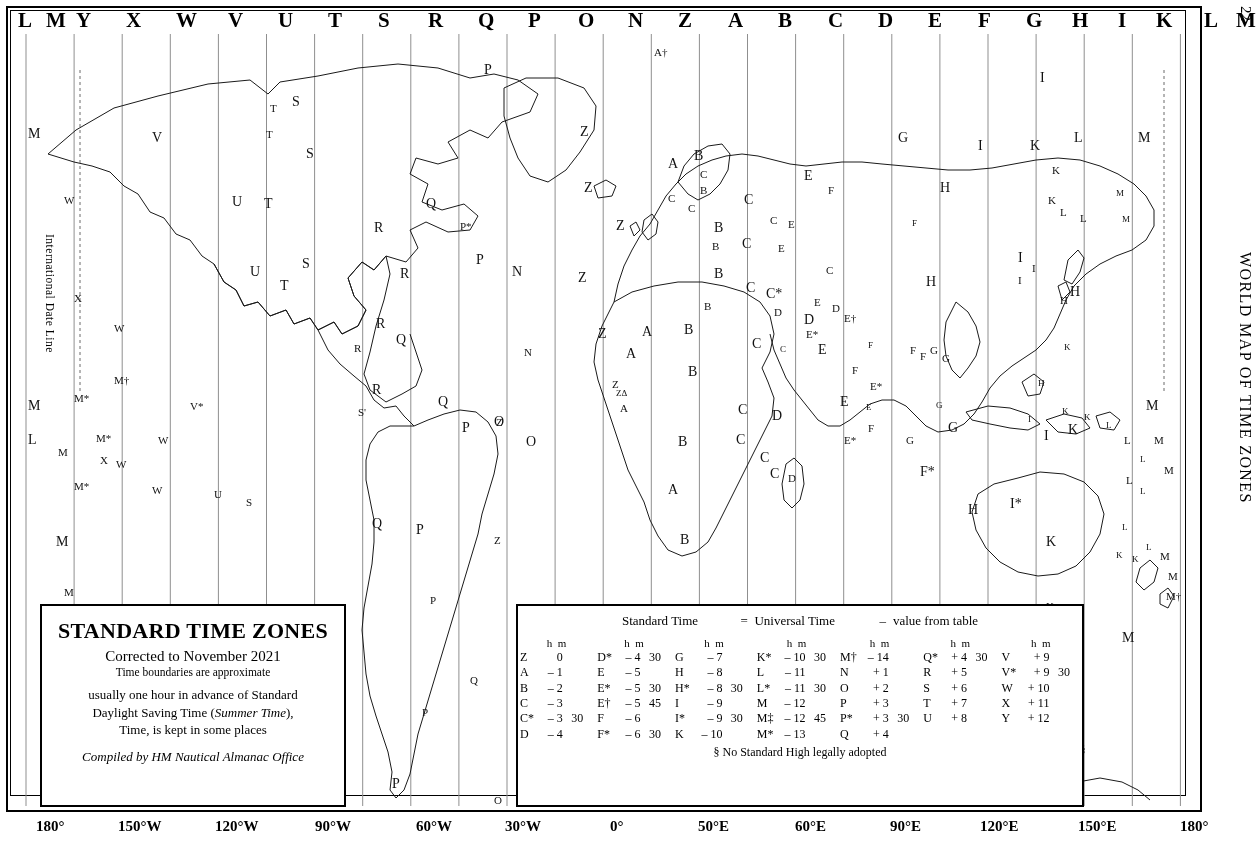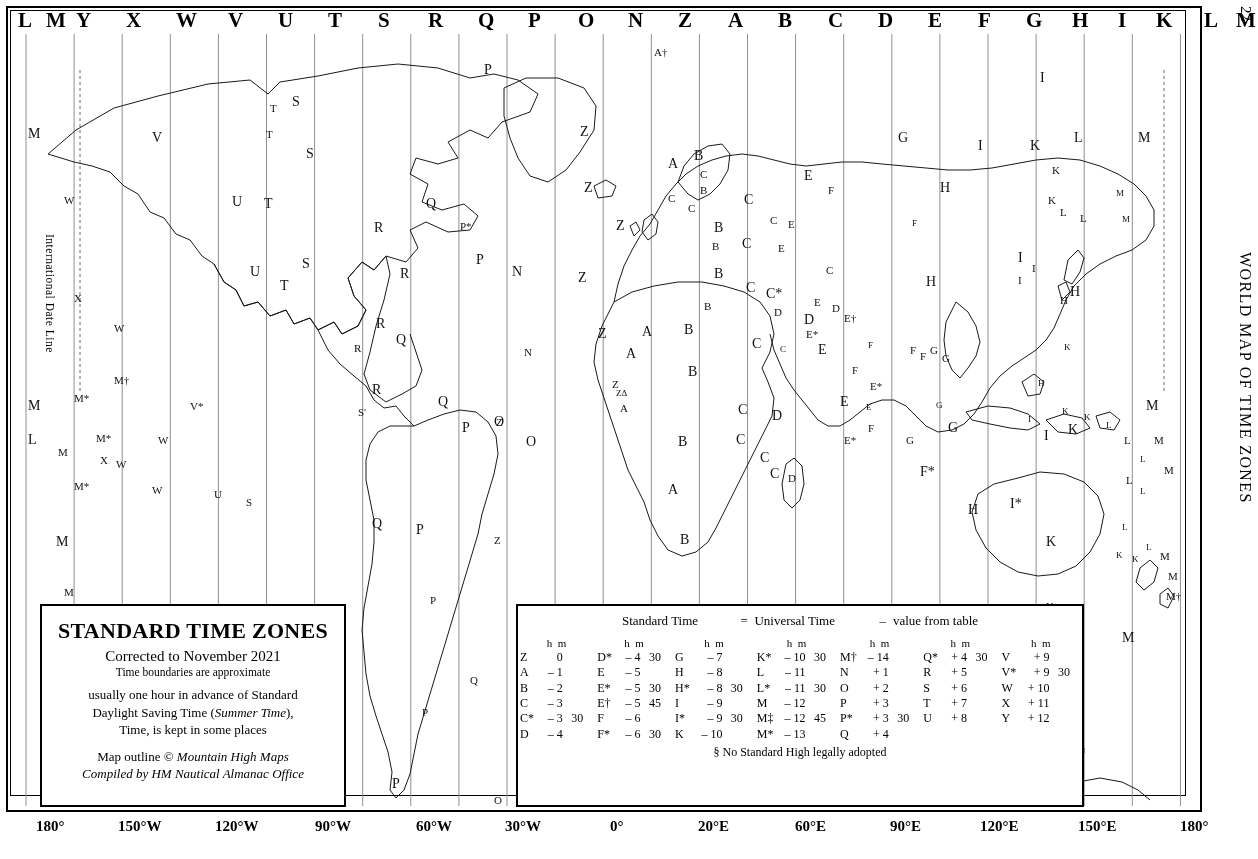--- a/index.html
+++ b/index.html
@@ -361,23 +361,20 @@
     <div class="l2">Corrected to November 2021</div>
     <div class="l3">Time boundaries are approximate</div>
     <div class="l4">
       <div>usually one hour in advance of Standard</div>
       <div>
         Daylight Saving Time (<i>Summer Time</i>),
       </div>
       <div>Time, is kept in some places</div>
     </div>
     <div class="l5">
-      <div>
-        Map outline © <i>Mountain High Maps</i>
-      </div>
       <div><i>Compiled by HM Nautical Almanac Office</i></div>
     </div>
   </div>
 
   <div class="table-box">
     <div class="tb-head">
       <span class="row">
         <span class="w1">Standard Time</span>
         <span class="w2">=</span>
         <span class="w3">Universal Time</span>
@@ -542,21 +539,21 @@
   </div>
 
   <div id="lonlabels">
       <div class="lon" style="left: 36px;">180°</div>
       <div class="lon" style="left: 118px;">150°W</div>
       <div class="lon" style="left: 215px;">120°W</div>
       <div class="lon" style="left: 315px;">90°W</div>
       <div class="lon" style="left: 416px;">60°W</div>
       <div class="lon" style="left: 505px;">30°W</div>
       <div class="lon" style="left: 610px;">0°</div>
-      <div class="lon" style="left: 698px;">20°E</div>
+      <div class="lon" style="left: 698px;">50°E</div>
       <div class="lon" style="left: 795px;">60°E</div>
       <div class="lon" style="left: 890px;">90°E</div>
       <div class="lon" style="left: 980px;">120°E</div>
       <div class="lon" style="left: 1078px;">150°E</div>
       <div class="lon" style="left: 1180px;">180°</div>
     </div>
 
 </div>
 
 </body></html>

